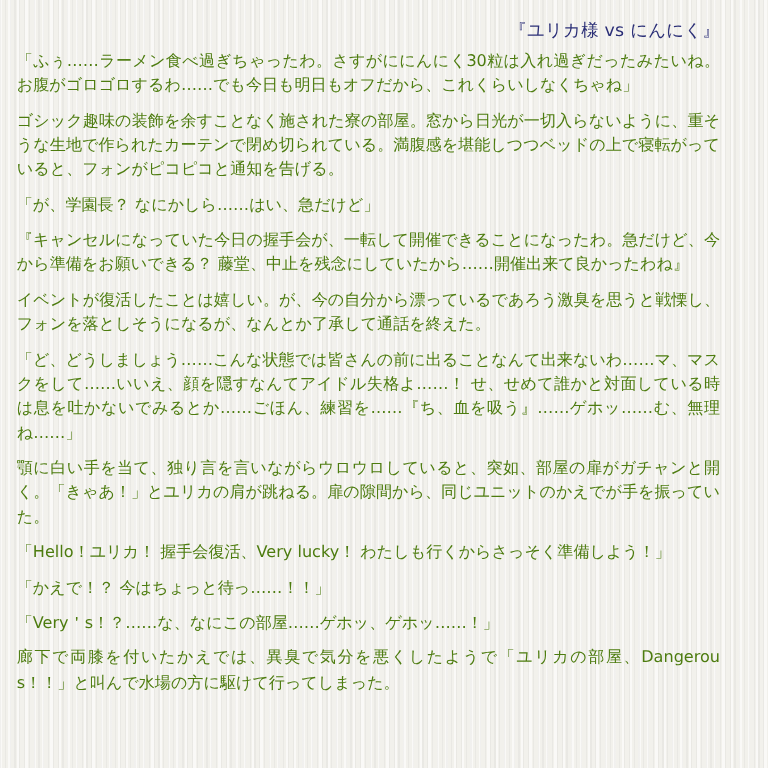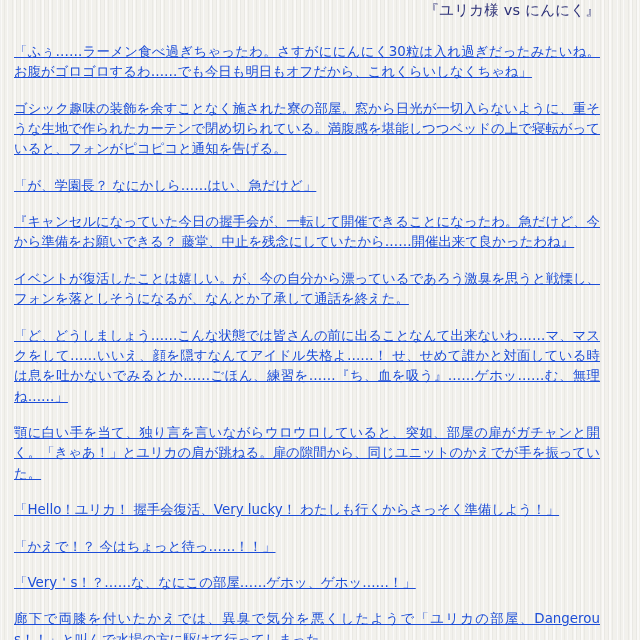--- a/index.html
+++ b/index.html
@@ -22,42 +22,41 @@
         rgba(0,0,0,0) 2px,
         rgba(0,0,0,0) 7px);
     font-family: "DejaVu Sans", "Liberation Sans", sans-serif;
     color: #2b2f77;
     overflow: hidden;
   }
   #page {
     box-sizing: border-box;
     width: 614px;
     height: 640px;
-    padding: 0 14px 8px 14px;
+    padding: 16px 14px 8px 14px;
     display: flex;
     flex-direction: column;
   }
   .title-row {
     text-align: right;
     font-size: 14.5px;
     line-height: 1.5;
     color: #2b2f77;
     margin-bottom: 4px;
     letter-spacing: 0.2px;
   }
   .body-block {
     font-size: 13.4px;
     line-height: 1.52;
-    color: #1d4ed8;
+    color: #4d7c0f;
     letter-spacing: 0.0px;
     text-align: justify;
-    margin: 16px 0 9px 0;
+    margin: 0 0 9px 0;
     white-space: pre-wrap;
     word-break: break-all;
-    text-decoration: underline;
   }
   .body-block:last-child { margin-bottom: 0; }
 </style>
 </head>
 <body>
 
 <div id="page">
 
   <div class="title-row">『ユリカ様 vs にんにく』</div>
 

